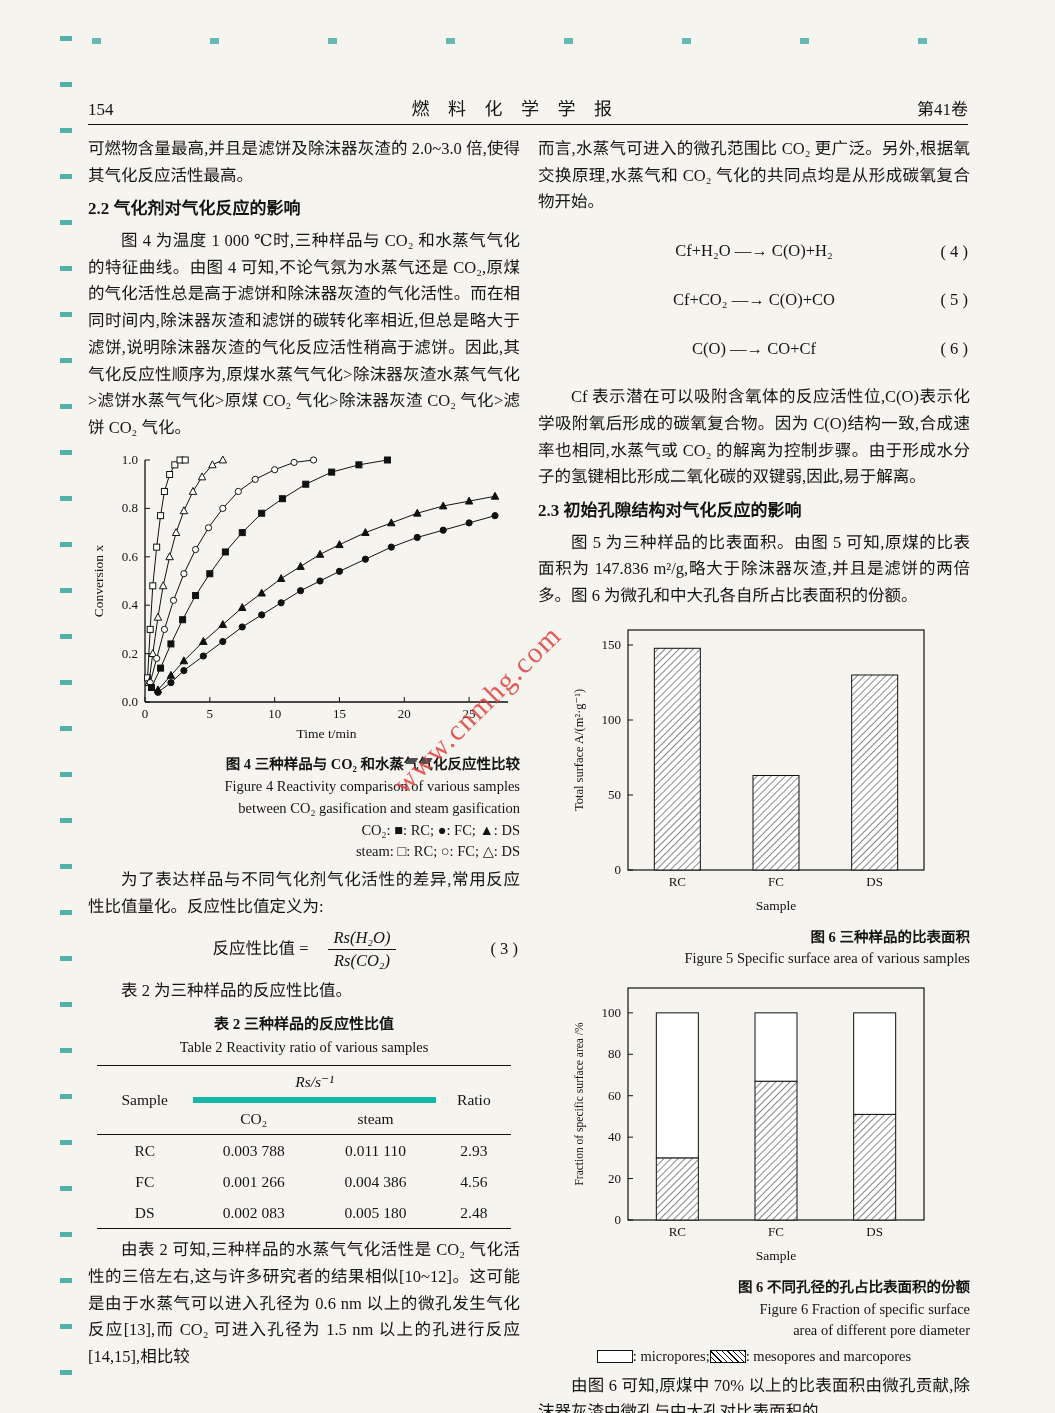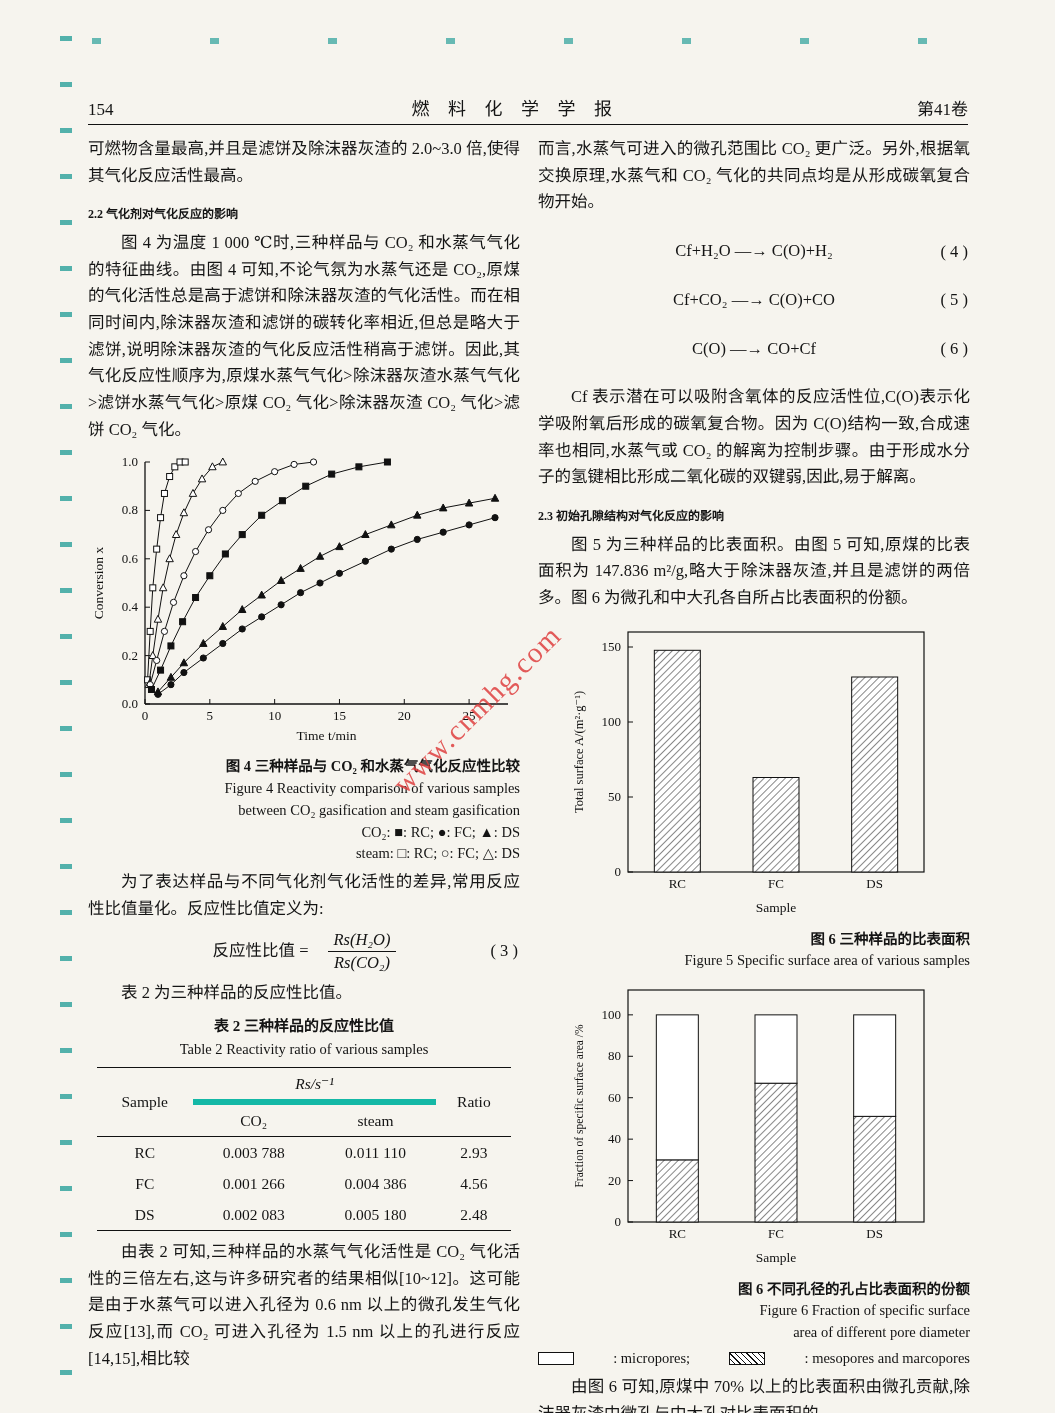--- a/index.html
+++ b/index.html
@@ -31,21 +31,21 @@
   }
   .pagehead .journal { letter-spacing:7px; font-size:18px; }
   .head-rule { position:absolute; top:124px; left:88px; width:880px; border-top:1.6px solid #111; }
 
   
   .col { position:absolute; top:136px; width:432px; font-size:16.5px; line-height:1.62; }
   .col-left  { left:88px; }
   .col-right { left:538px; }
   p { text-align:justify; margin-bottom:1px; }
   p.ind { text-indent:2em; }
-  h3 { font-size:12px; font-weight:bold; margin:16px 0 5px 0; }
+  h3 { font-size:17px; font-weight:bold; margin:6px 0 5px 0; }
 
   
   figure { margin:8px 0 4px 0; text-align:center; }
   svg { font-family:"Liberation Serif","DejaVu Serif",serif; }
   .figcap { text-align:right; font-size:14.5px; line-height:1.5; }
   .figcap .cn { font-weight:bold; }
 
   
   .eq-row { position:relative; text-align:center; margin:6px 0; font-size:16.5px; }
   .eq-row .eqnum { position:absolute; right:2px; top:50%; transform:translateY(-50%); }
@@ -62,21 +62,21 @@
     width:96%; margin:6px auto 8px auto; border-collapse:collapse;
     font-size:15.5px; text-align:center;
     border-top:1.8px solid #111; border-bottom:1.8px solid #111;
   }
   table.t2 th, table.t2 td { padding:3px 6px; font-weight:normal; }
   table.t2 th.rs { border-bottom:6px solid #14b8a6; font-style:italic; }
   table.t2 tr.h2 th { border-bottom:1px solid #111; }
   table.t2 th.span2 { border-bottom:1px solid #111; }
 
   
-  .fig6-legend { display:flex; justify-content:space-between; align-items:center; font-size:14.5px; margin-top:3px; }
+  .fig6-legend { display:flex; justify-content:center; align-items:center; font-size:14.5px; margin-top:3px; }
   .leg-box { display:inline-block; width:36px; height:13px; border:1px solid #111; background:#fff; }
   .leg-box.hatched { background:repeating-linear-gradient(45deg,#fff 0 3px,#111 3px 4px); }
 
   
   .watermark {
     position:absolute; left:398px; top:772px;
     transform-origin:0 50%; transform:rotate(-45deg);
     font-size:29px; letter-spacing:1.5px; color:#df4040; opacity:.85;
     font-family:"Liberation Serif","DejaVu Serif",serif;
     pointer-events:none; white-space:nowrap;

